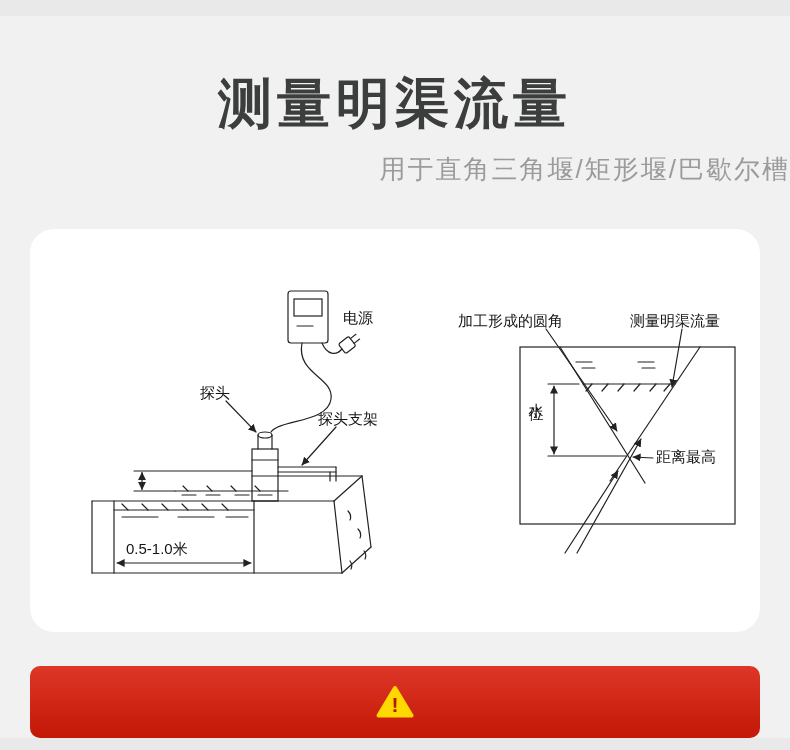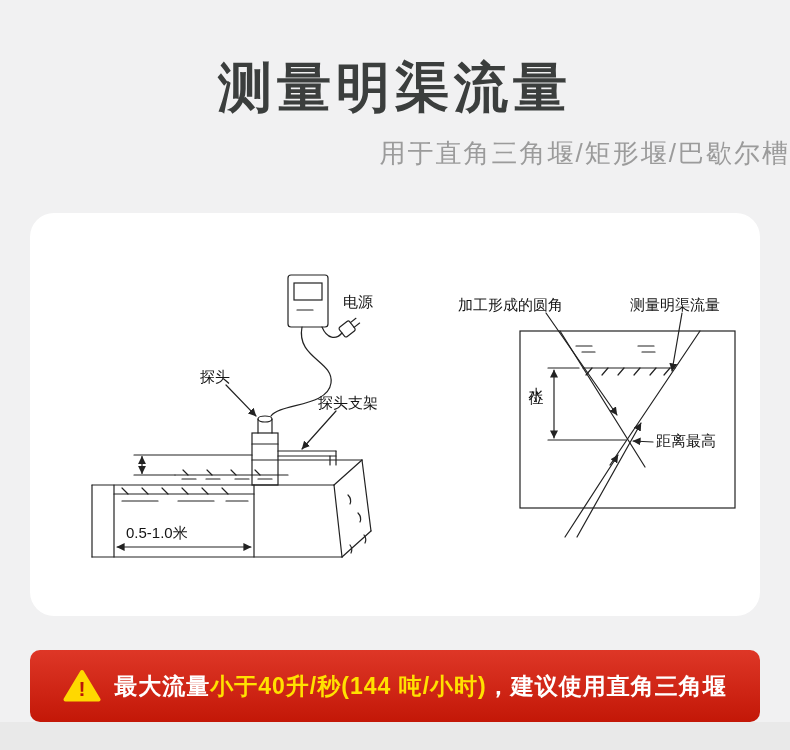--- a/index.html
+++ b/index.html
@@ -1,18 +1,18 @@
 <!DOCTYPE html>
 <html><head>
 <meta charset="utf-8">
 <style>
   * { margin:0; padding:0; box-sizing:border-box; }
   html,body { background:#e9e9e9; }
   body { font-family:"Liberation Sans","DejaVu Sans",sans-serif; }
-  .page { position:relative; width:790px; height:722px; background:#f1f1f2; overflow:hidden; margin:0 auto; }
+  .page { position:relative; width:790px; height:722px; background:#f1f1f2; overflow:hidden; margin:16px auto; }
   .title { position:absolute; top:52px; left:0; width:100%; text-align:center;
            font-size:54px; font-weight:bold; color:#3b3e3d; letter-spacing:5px; }
   .subtitle { position:absolute; top:136px; left:0; width:100%; text-align:right;
               font-size:26px; color:#9b9b9b; letter-spacing:2px; }
   .card { position:absolute; top:213px; left:30px; width:730px; height:403px;
           background:#ffffff; border-radius:24px; }
   .diagram-svg { position:absolute; top:0; left:0; }
   .lbl { position:absolute; font-size:15px; color:#141414; white-space:nowrap; line-height:18px; }
   .lbl-v { writing-mode:vertical-rl; letter-spacing:3px; }
   .banner { position:absolute; top:650px; left:30px; width:730px; height:72px;
@@ -166,16 +166,15 @@
     <div class="lbl" style="left:600px; top:83px">测量明渠流量</div>
     <div class="lbl lbl-v" style="left:497px; top:162px">水位</div>
     <div class="lbl" style="left:626px; top:219px">距离最高</div>
   </div>
 
   <div class="banner">
     <svg class="warn-icon" width="38" height="34" viewBox="0 0 38 34">
       <path d="M19,3 L35.5,30.5 L2.5,30.5 Z" fill="#ffd800" stroke="#ffd800" stroke-width="4" stroke-linejoin="round"></path>
       <text x="19" y="27" text-anchor="middle" font-size="21" font-weight="bold" fill="#b9150a">!</text>
     </svg>
-    <div class="banner-text"><span class="bt-white">最大流量</span><span class="bt-yellow">小于40升/秒(144 吨/小时)</span><span class="bt-white">，建议使用直角三角堰</span></div>
   </div>
 
 </div>
 
 </body></html>

